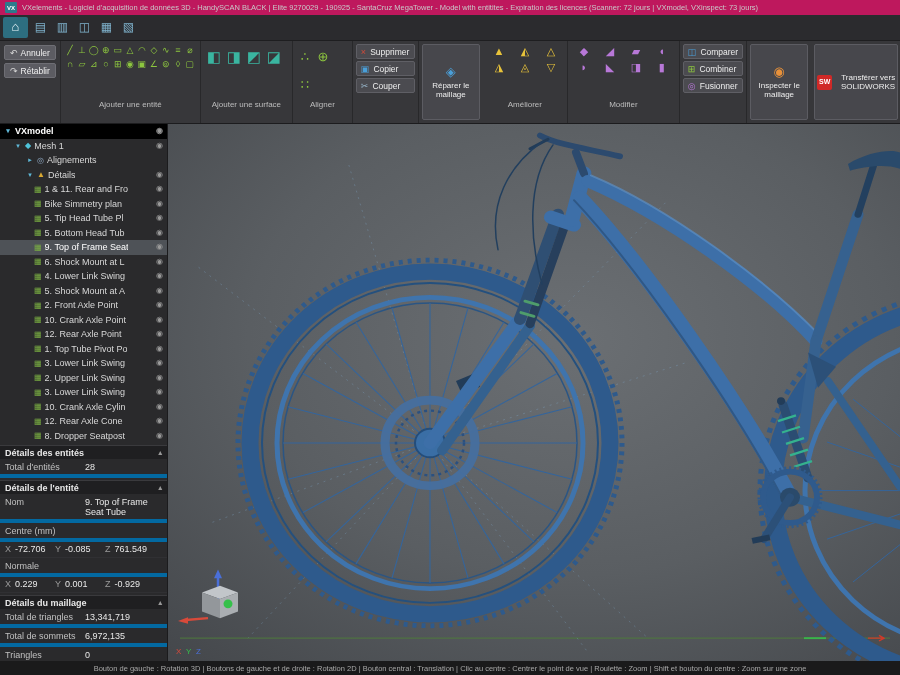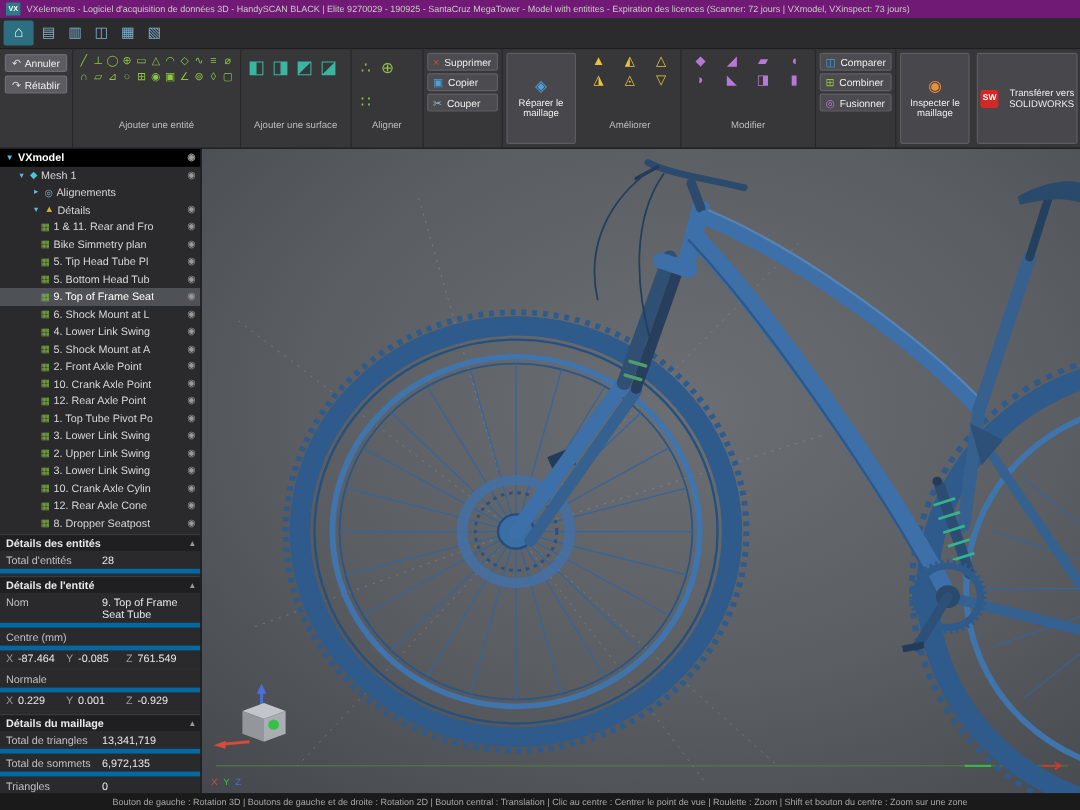--- a/index.html
+++ b/index.html
@@ -1,21 +1,21 @@
 <!DOCTYPE html>
 <html><head>
 <meta charset="utf-8">
 <style>
   * { margin:0; padding:0; box-sizing:border-box; }
   html,body { width:900px; height:675px; overflow:hidden; }
   body { font-family:"Liberation Sans", sans-serif; background:#222; }
   .app { width:900px; height:675px; display:flex; flex-direction:column; background:#2d2d30; color:#ddd; }
 
   
-  .titlebar { flex:0 0 15px; background:#701a75; display:flex; align-items:center; gap:5px; padding:0 5px; overflow:hidden; }
+  .titlebar { flex:0 0 15px; background:#be185d; display:flex; align-items:center; gap:5px; padding:0 5px; overflow:hidden; }
   .vx-logo { flex:0 0 auto; width:12px; height:11px; background:#2d7a8c; color:#fff; font-size:6px; font-weight:bold; display:flex; align-items:center; justify-content:center; border-radius:1px; }
   .titlebar-text { font-size:7.5px; color:#c9c9c9; white-space:nowrap; overflow:hidden; }
 
   
   .menubar { flex:0 0 26px; background:#2b2b2e; display:flex; align-items:center; gap:2px; padding:0 3px; border-bottom:1px solid #1e1e20; }
   .home-btn { width:25px; height:21px; background:#2d6e80; color:#e8f4f8; font-size:13px; line-height:20px; text-align:center; border-radius:2px; }
   .quick-icons { display:flex; gap:1px; margin-right:8px; }
   .quick-icon { width:21px; height:21px; font-size:12px; line-height:21px; text-align:center; color:#7fb2cc; }
   .menu-item { font-size:10px; color:#e8e8e8; padding:4px 9px; }
 
@@ -400,21 +400,21 @@
       </div>
       <div class="detail-row">
         <span class="dlabel">Nom</span>
         <span class="dvalue">9. Top of Frame Seat Tube</span>
       </div>
       <div class="detail-row">
         <span class="dlabel">Centre (mm)</span>
       </div>
       <div class="coord-row">
         <span class="axis">X</span>
-        <span class="cval">-87.464</span>
+        <span class="cval">-72.706</span>
         <span class="axis">Y</span>
         <span class="cval">-0.085</span>
         <span class="axis">Z</span>
         <span class="cval">761.549</span>
       </div>
       <div class="detail-row">
         <span class="dlabel">Normale</span>
       </div>
       <div class="coord-row">
         <span class="axis">X</span>

